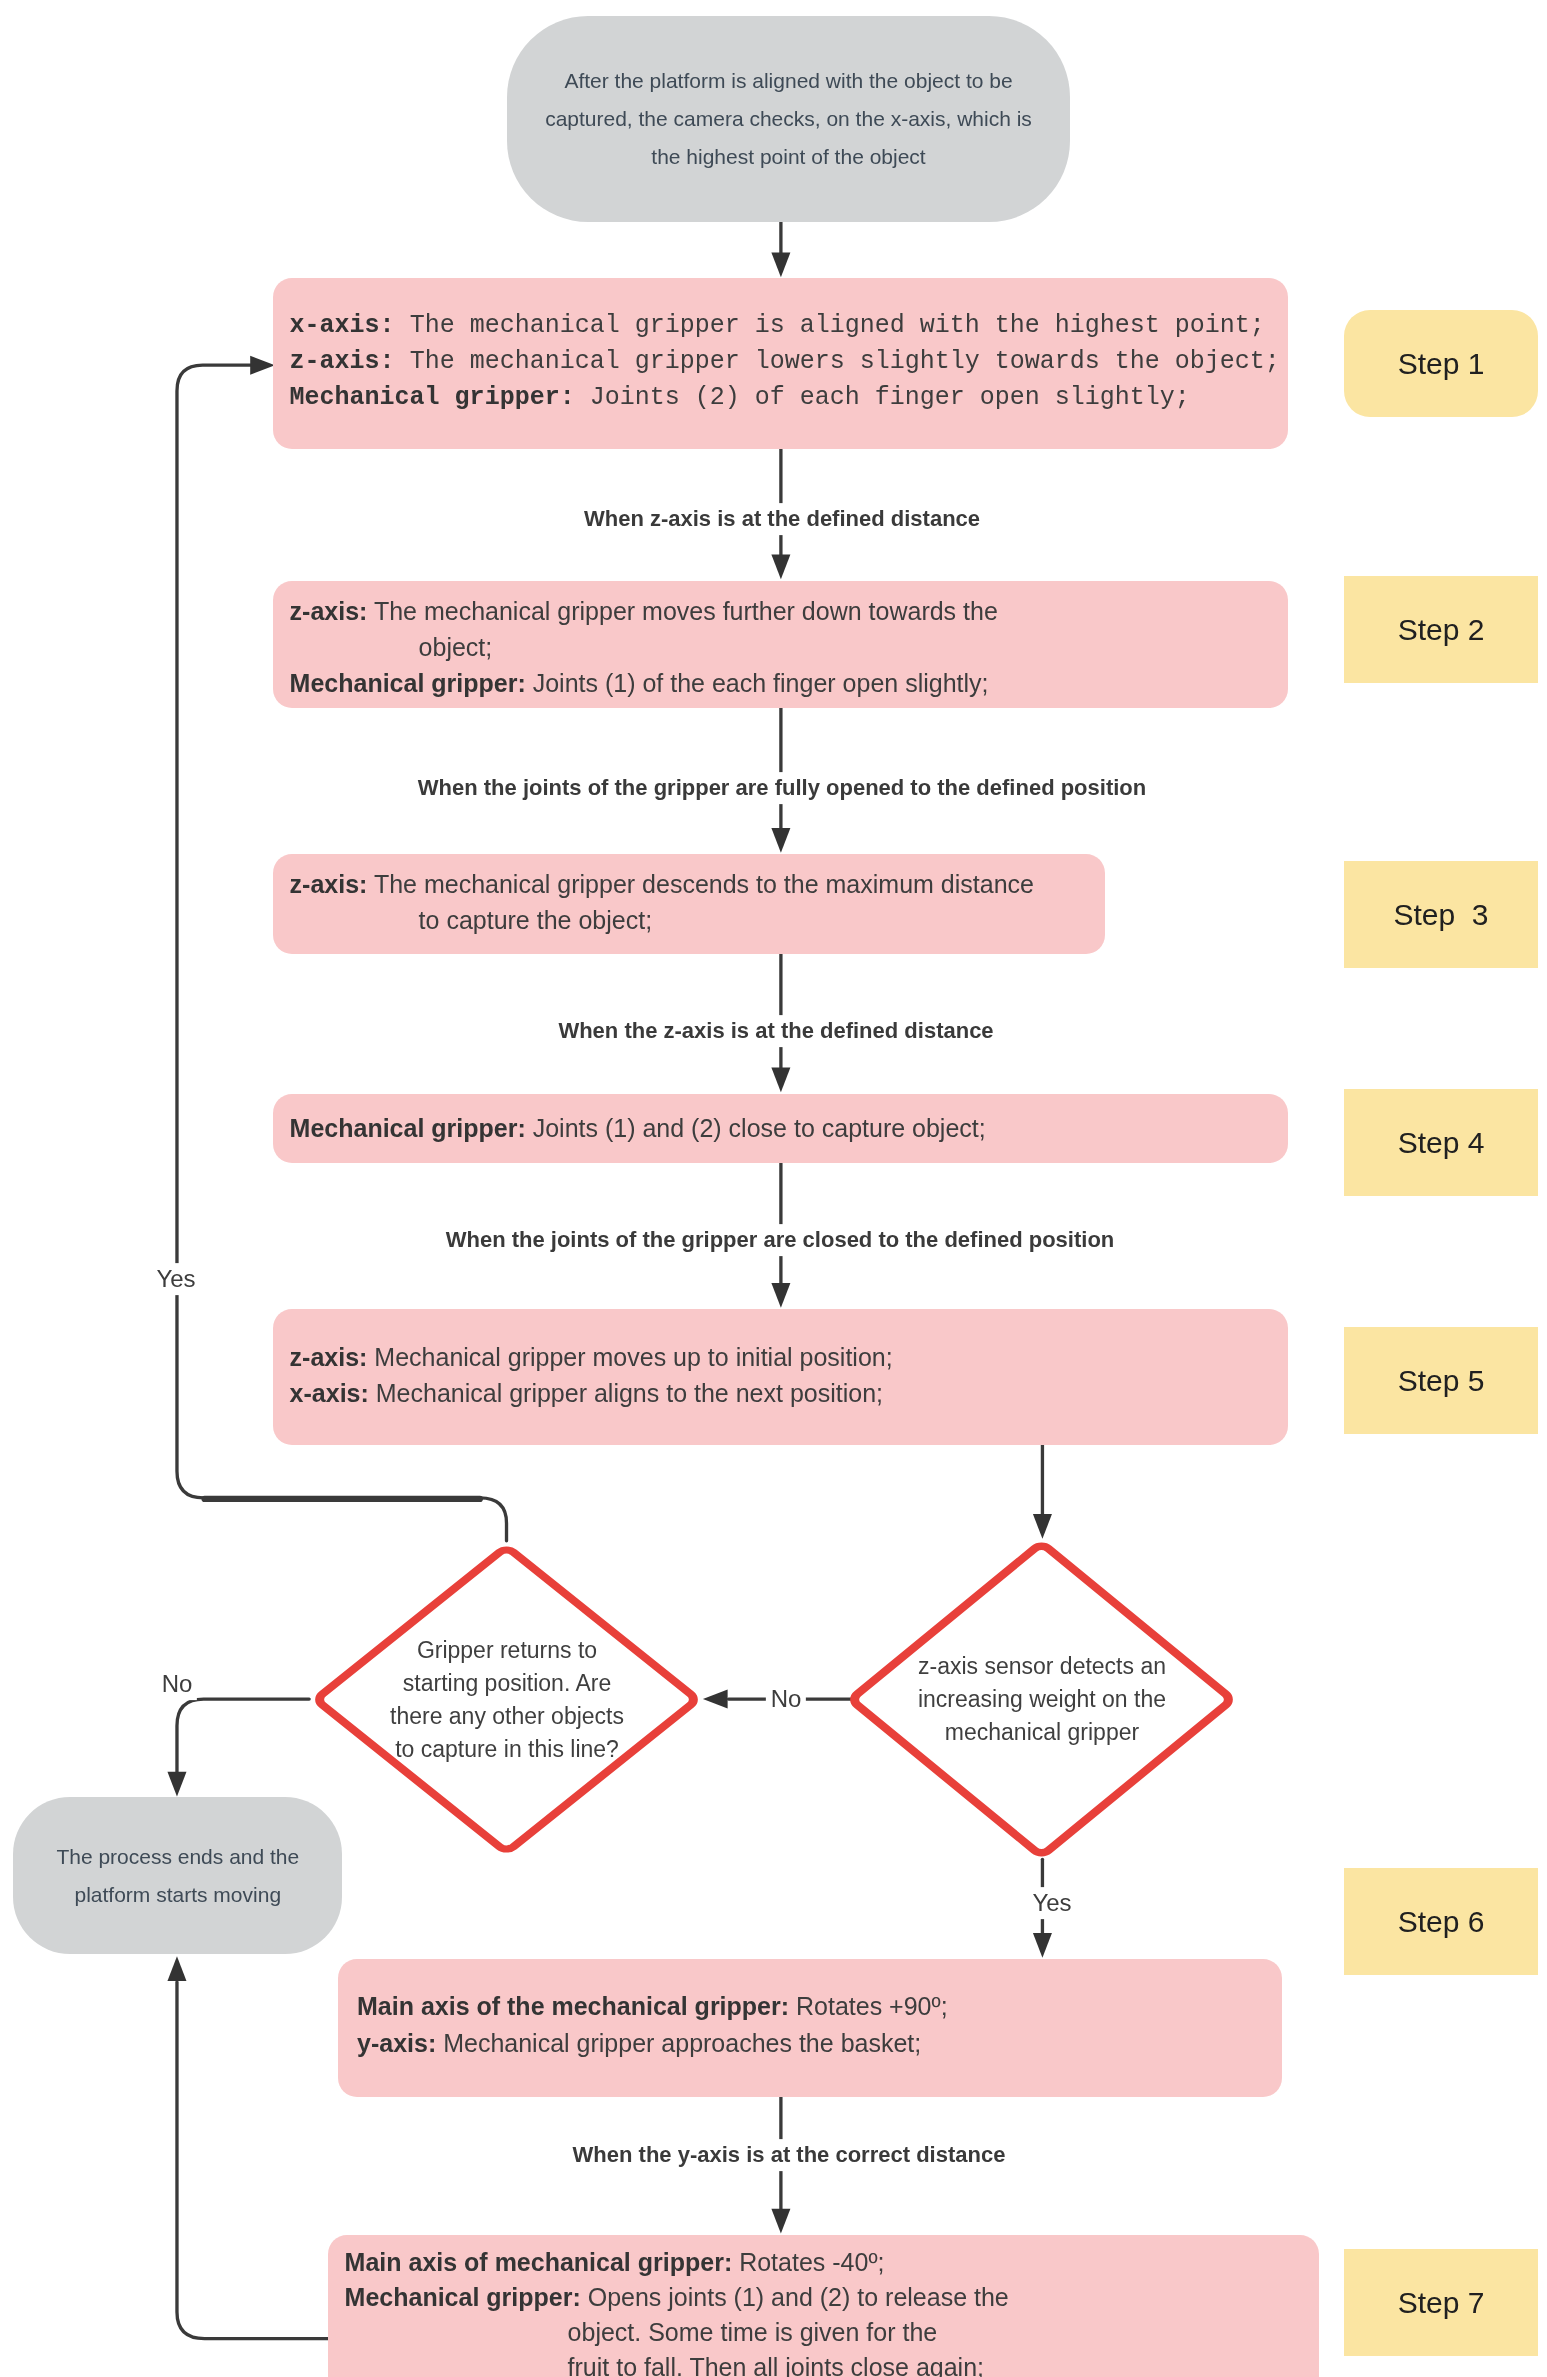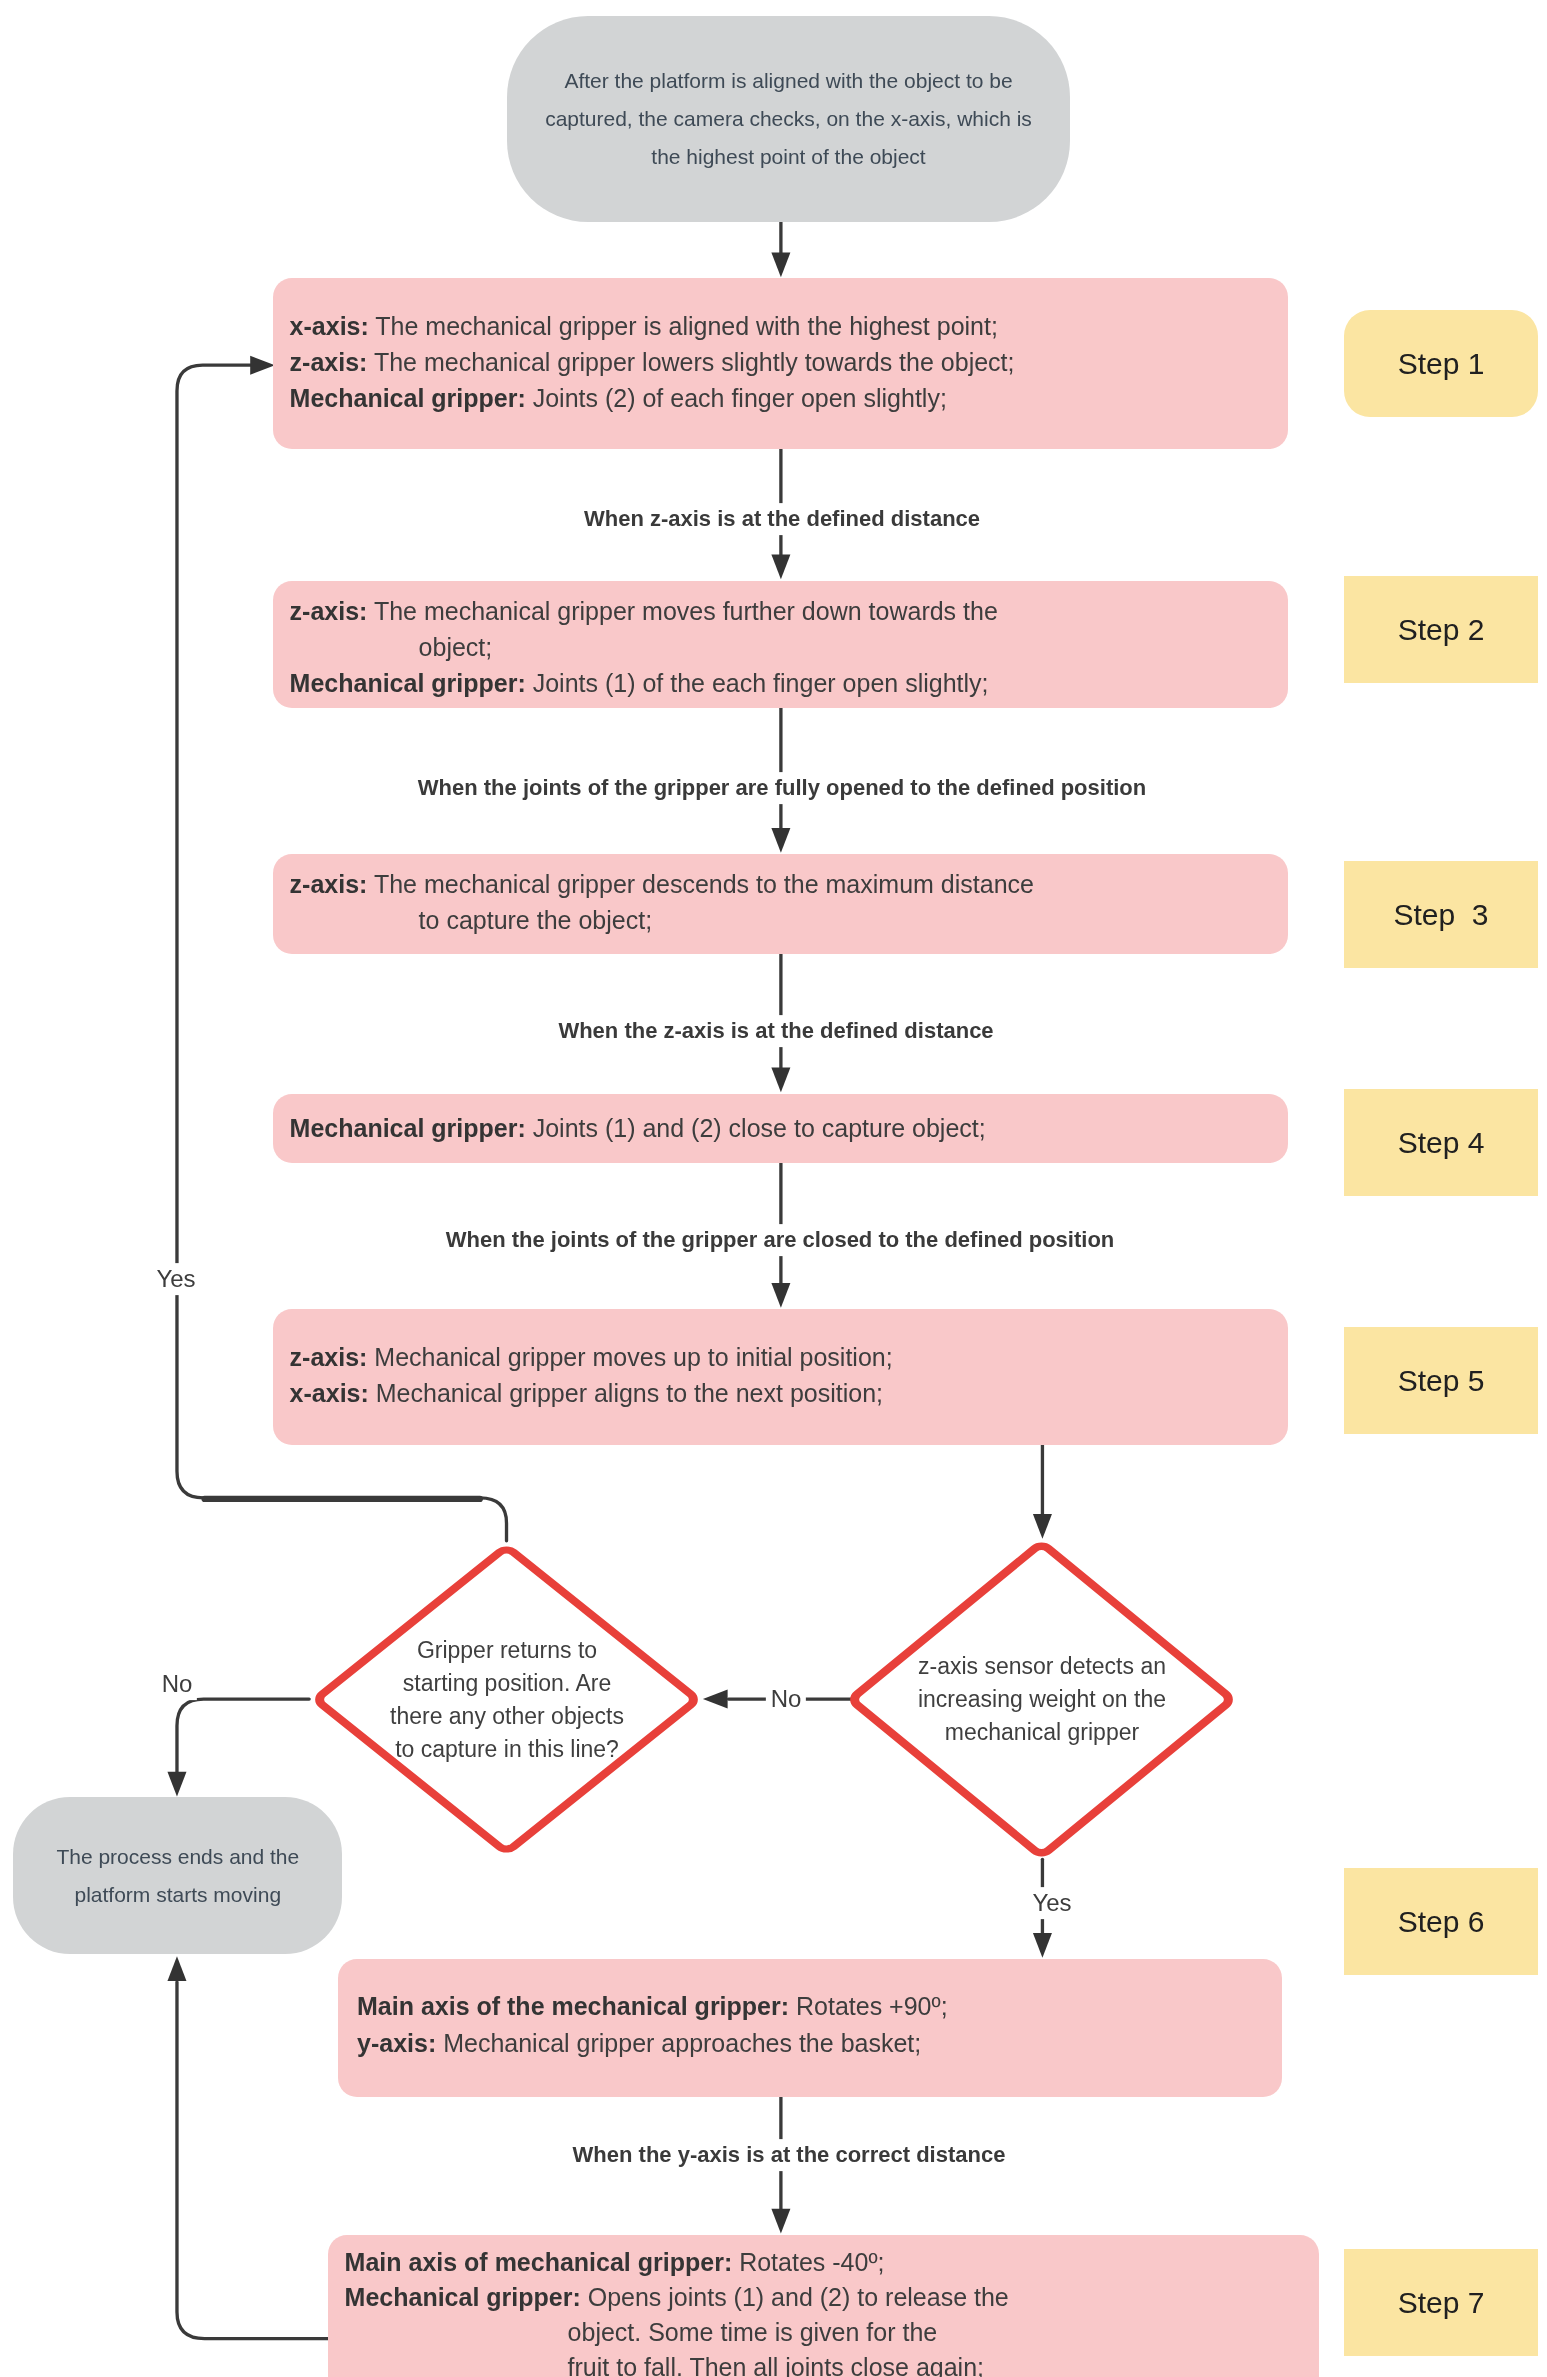--- a/index.html
+++ b/index.html
@@ -15,23 +15,23 @@
   .endnode{left:13.3px;top:1797px;width:329px;height:157px;border-radius:57px;}
   .endnode .inner{width:285px;}
 
   .stepbox{position:absolute;background:#f9c8c9;border-radius:19px;
            font-size:25px;line-height:36px;color:#3d3d3d;}
   .stepbox .ln{white-space:nowrap;}
   .stepbox b{font-weight:700;color:#343434;}
   .ind-sm{padding-left:129px;}
   .ind-lg{padding-left:223px;}
 
-  .s1{left:273px;top:278px;width:1015px;height:171px;padding:30px 0 0 16.6px;box-sizing:border-box;}
+  .s1{left:273px;top:278px;width:1015px;height:171px;padding:30px 0 0 16.6px;box-sizing:border-box;font-family:Liberation Mono, monospace;}
   .s2{left:273px;top:581px;width:1015px;height:127px;padding:12.4px 0 0 16.6px;box-sizing:border-box;}
-  .s3{left:273px;top:854px;width:1015px;height:100px;padding:12.4px 0 0 16.6px;box-sizing:border-box;}
+  .s3{left:273px;top:854px;width:832px;height:100px;padding:12.4px 0 0 16.6px;box-sizing:border-box;}
   .s4{left:273px;top:1094px;width:1015px;height:69px;padding:15.7px 0 0 16.6px;box-sizing:border-box;}
   .s5{left:273px;top:1309px;width:1015px;height:136px;padding:29.5px 0 0 16.6px;box-sizing:border-box;}
   .s6{left:338px;top:1959px;width:944px;height:138px;padding:28.5px 0 0 19px;box-sizing:border-box;line-height:37px;}
   .s7{left:328px;top:2235px;width:991px;height:221px;padding:9.5px 0 0 16.6px;box-sizing:border-box;line-height:35px;}
 
   .ylabel{position:absolute;left:1344px;width:194px;height:107px;background:#fbe5a2;
           display:flex;align-items:center;justify-content:center;
           font-size:30px;color:#202020;white-space:pre;}
   .y1{top:310px;border-radius:26px;} .y2{top:576px;} .y3{top:861px;} .y4{top:1089px;}
   .y5{top:1327px;} .y6{top:1860px;margin-top:8px;} .y7{top:2249px;}

